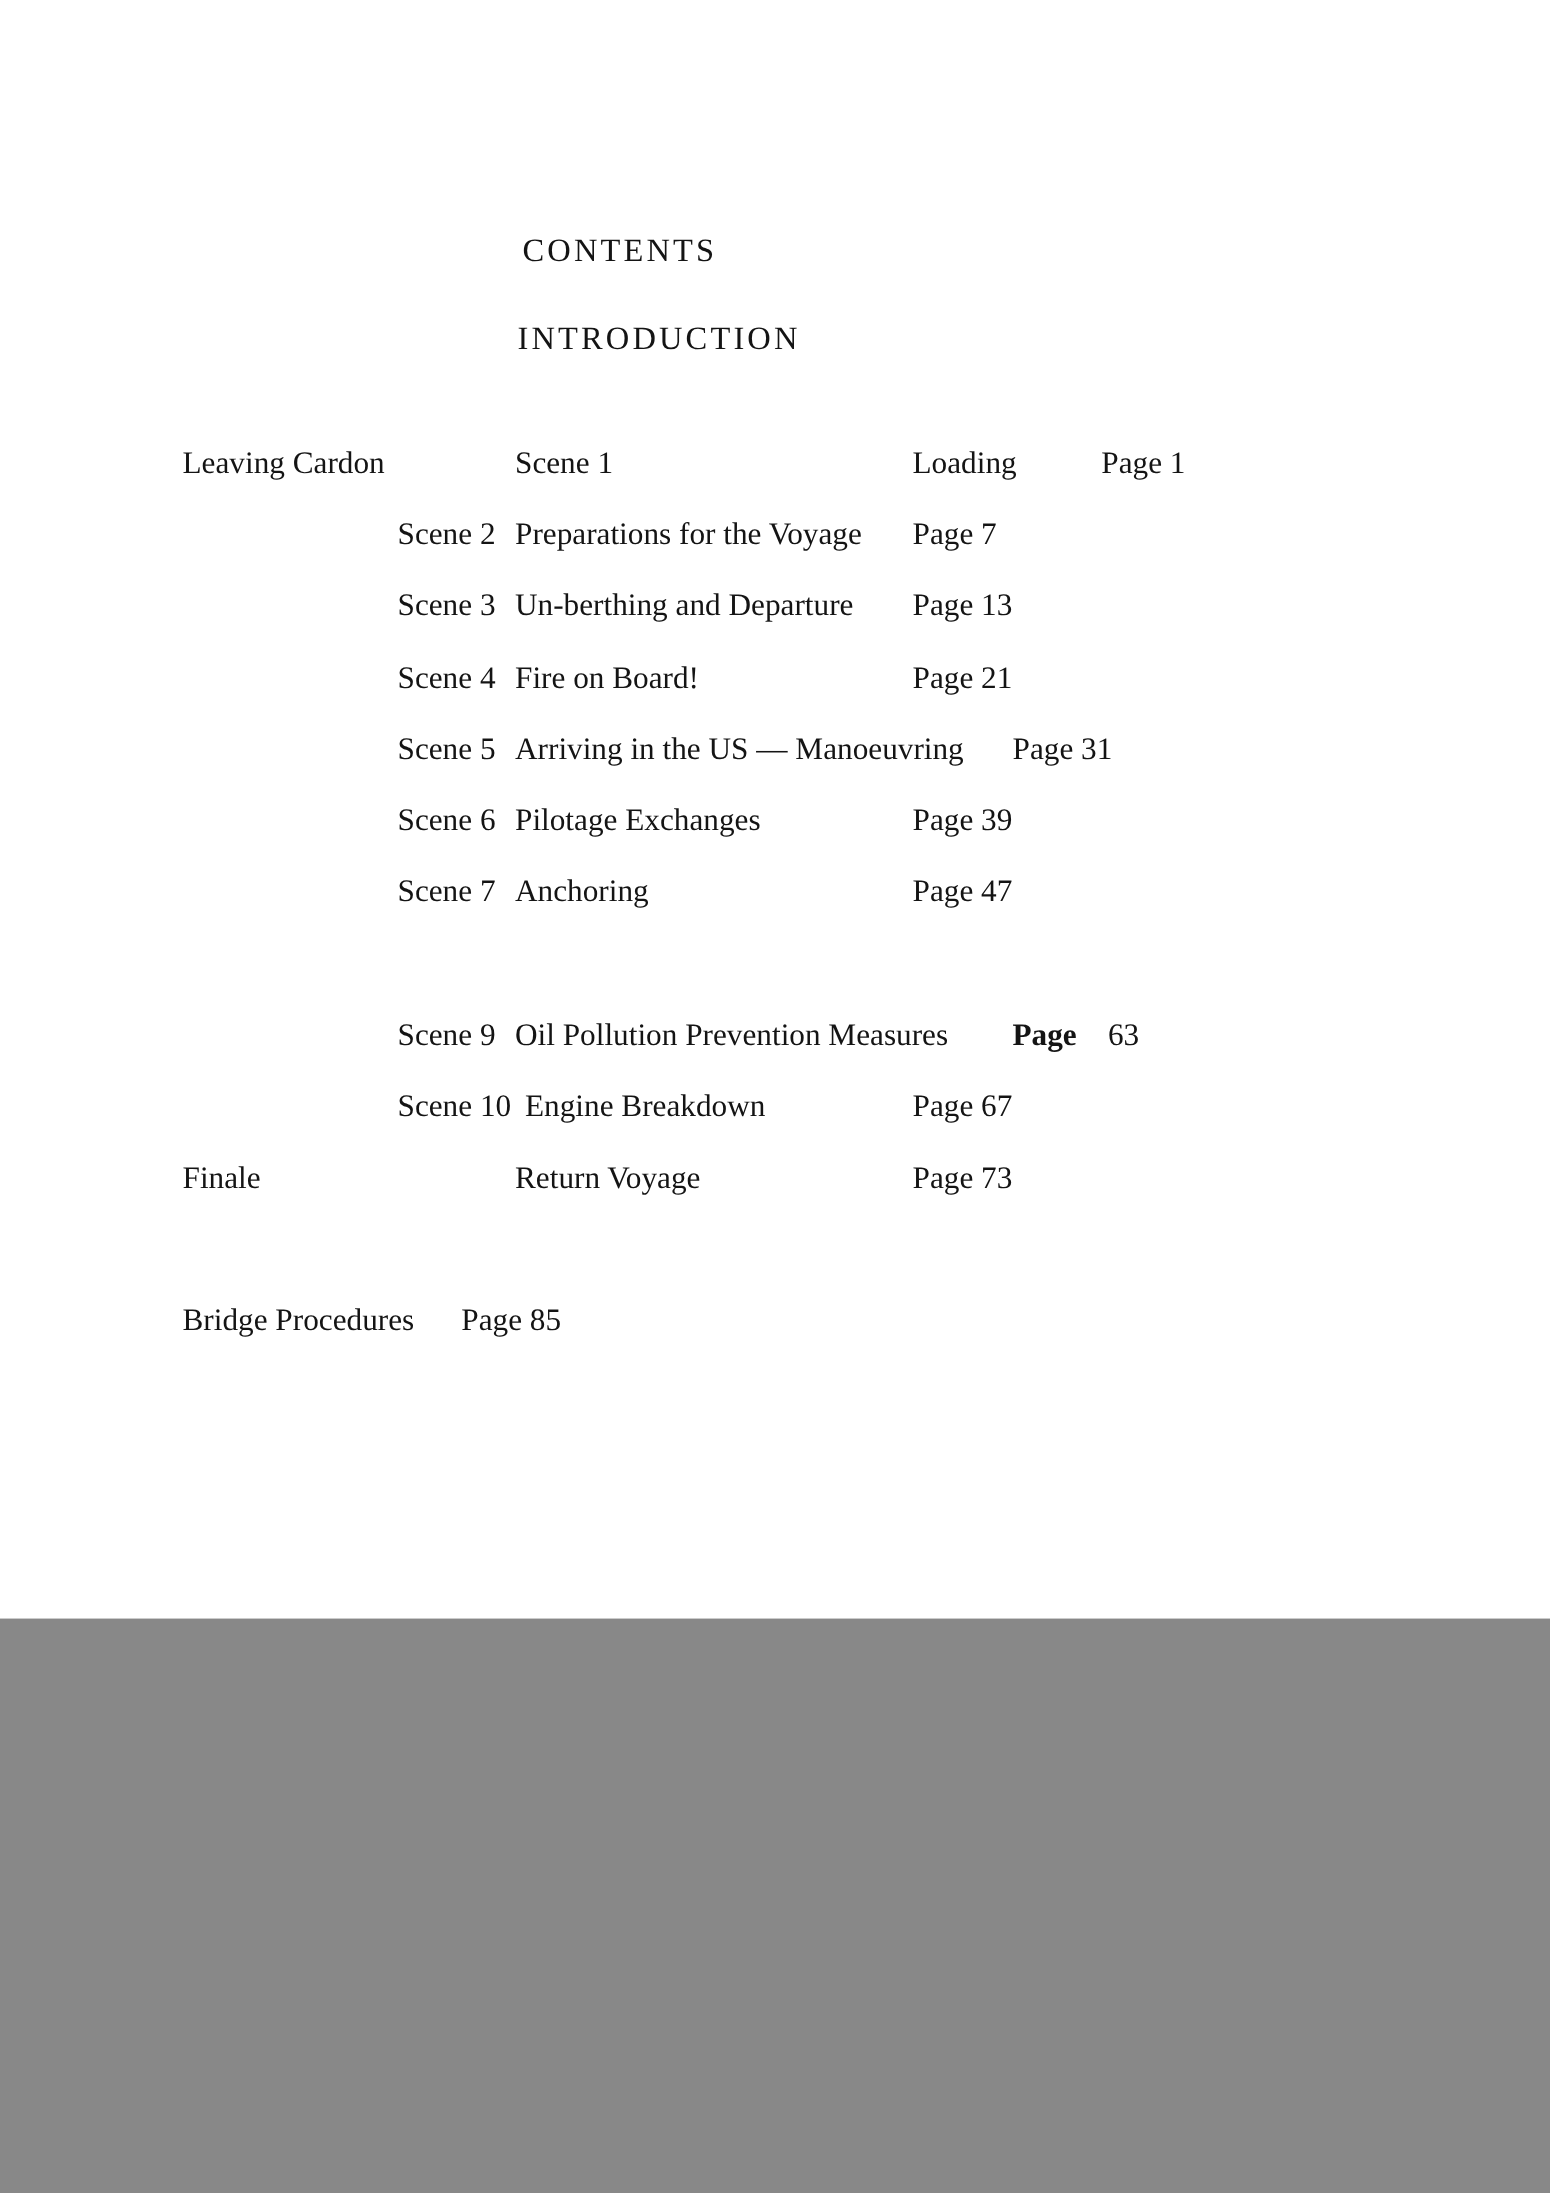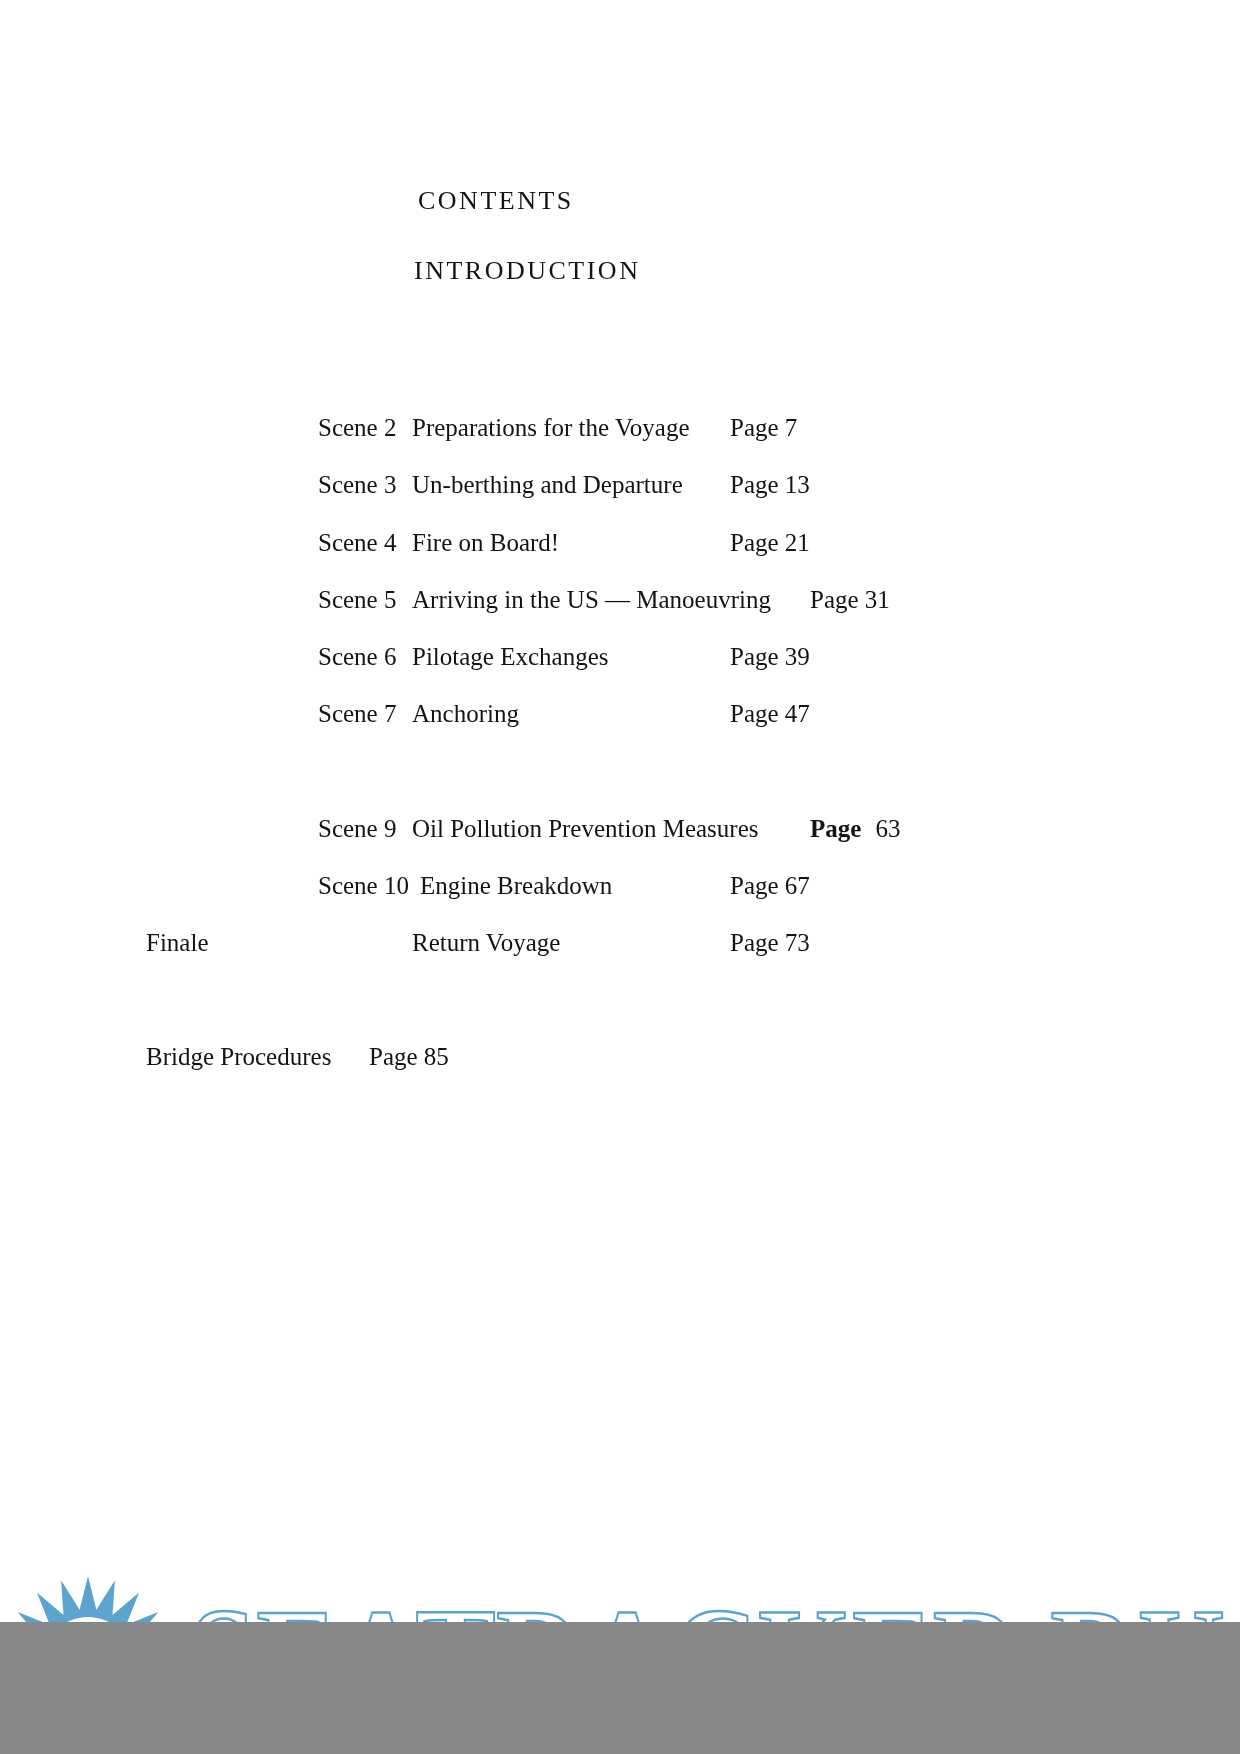--- a/index.html
+++ b/index.html
@@ -1,18 +1,18 @@
 <!DOCTYPE html>
 <html><head>
 <meta charset="utf-8">
 <style>
   html,body{margin:0;padding:0;background:#888;}
   #page{
     position:relative;
-    width:1240px;height:1622px;
+    width:1240px;height:1295px;
     background:#ffffff;
     overflow:hidden;
     font-family:"Liberation Serif","DejaVu Serif",serif;
     color:#141414;
   }
   .heading{
     position:absolute;
     font-size:26px;
     letter-spacing:2.5px;
     white-space:nowrap;
@@ -28,35 +28,41 @@
   }
   .c-label{left:146px;}
   .c-scene{left:318px;}
   .c-title{left:412px;}
   .c-title10{left:420px;}
   .c-mid{left:730px;}
   .c-page{left:730px;font-family:Liberation Serif, serif;}
   .c-page-far{left:810px;}
   .c-page1{left:881px;}
   .c-page-bp{left:369px;}
-  .pw{font-weight:bold;margin-right:14px;}
+  .pw{font-weight:bold;margin-right:25px;}
   #logo{
     position:absolute;
     left:0;top:1560px;
     width:1240px;height:194px;
   }
 </style>
 </head>
 <body>
 
 <div id="page">
 
   <div class="heading h-contents">CONTENTS</div>
   <div class="heading h-intro">INTRODUCTION</div>
 
+  <div class="row" style="top:357px">
+    <span class="cell c-label">Leaving Cardon</span>
+    <span class="cell c-title">Scene 1</span>
+    <span class="cell c-mid">Loading</span>
+    <span class="cell c-page1">Page 1</span>
+  </div>
 
   <div class="row" style="top:414px">
     <span class="cell c-scene">Scene 2</span>
     <span class="cell c-title">Preparations for the Voyage</span>
     <span class="cell c-page">Page 7</span>
   </div>
 
   <div class="row" style="top:471px">
     <span class="cell c-scene">Scene 3</span>
     <span class="cell c-title">Un-berthing and Departure</span>

